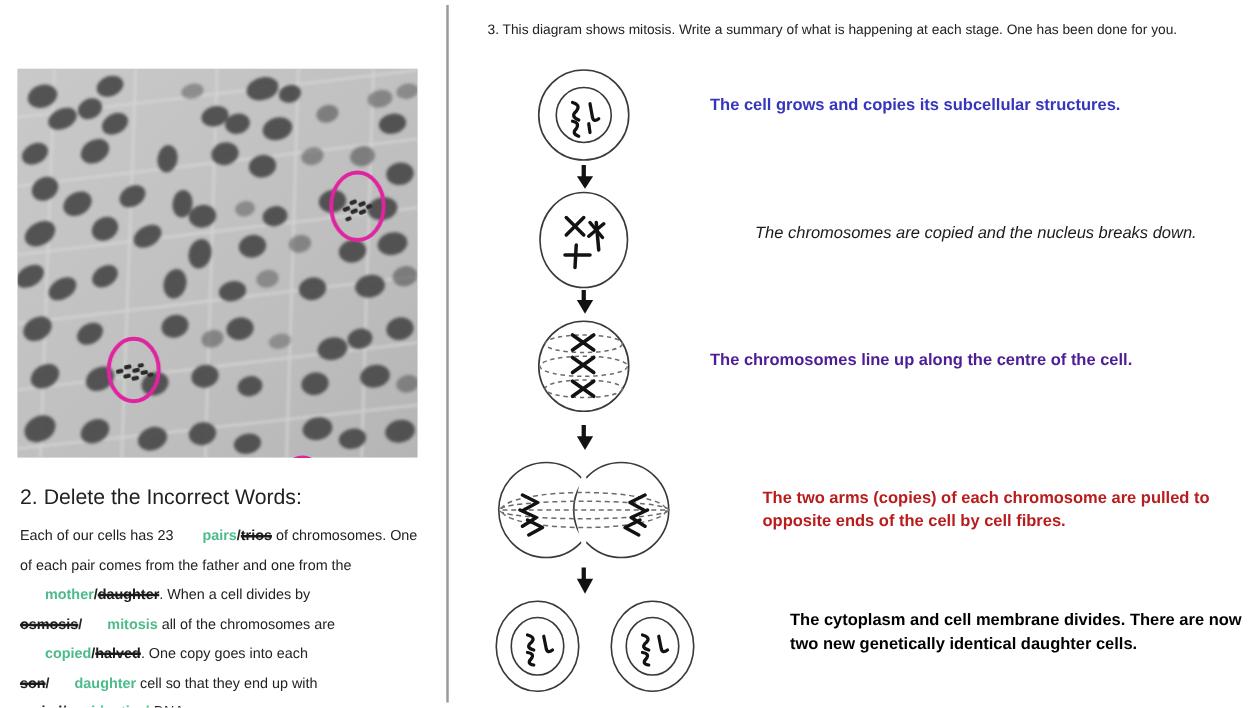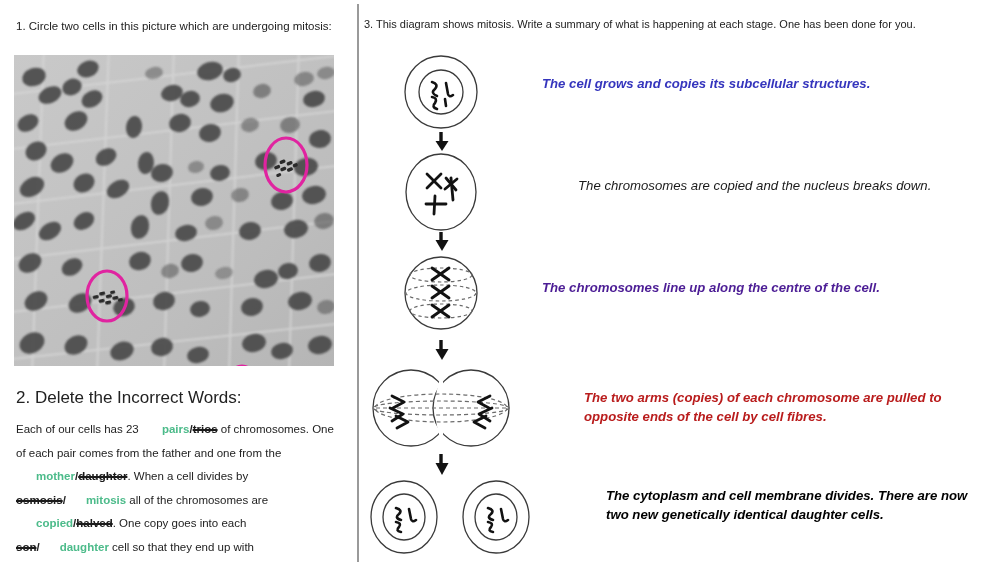--- a/index.html
+++ b/index.html
@@ -86,21 +86,21 @@
     color: #1b1b1b;
     font-weight: bold;
     text-decoration: line-through;
     text-decoration-thickness: 1.5px;
   }
   .q2-body .slash { font-weight: bold; }
 
   
   .right-col {
     position: absolute;
-    left: 344px;
+    left: 370px;
     top: 0px;
     width: 564px;
     height: 566px;
   }
   .q3-text {
     position: absolute;
     left: 20px;
     top: 18px;
     width: 620px;
     font-size: 11px;
@@ -112,39 +112,37 @@
     width: 642px;
   }
   .stage-art {
     position: absolute;
     left: 50px;
     top: 0px;
   }
   .stage-art svg { display: block; }
   .stage-caption {
     position: absolute;
-    font-style: italic;
     font-weight: bold;
     font-size: 13.2px;
     line-height: 19px;
     font-family: "Liberation Sans", sans-serif;
   }
   .cap-blue { color: #3535bd; }
   .cap-black { color: #1b1b1b; font-weight: normal; font-style: italic; }
 </style>
 </head>
 <body>
 
 <div id="page">
 
   <div class="divider" style="background: rgb(154, 154, 154);"></div>
 
   <div class="left-col">
 
-    <div class="q1-text">1. Circle two cells in this picture which are undergoing mitosis:</div>
 
     <div class="micrograph">
       <svg width="320" height="311" viewBox="0 0 320 311" xmlns="http://www.w3.org/2000/svg">
         <defs>
           <filter id="blurSoft" x="-20%" y="-20%" width="140%" height="140%">
             <feGaussianBlur stdDeviation="1.3"></feGaussianBlur>
           </filter>
           <filter id="blurTiny" x="-30%" y="-30%" width="160%" height="160%">
             <feGaussianBlur stdDeviation="0.6"></feGaussianBlur>
           </filter>

